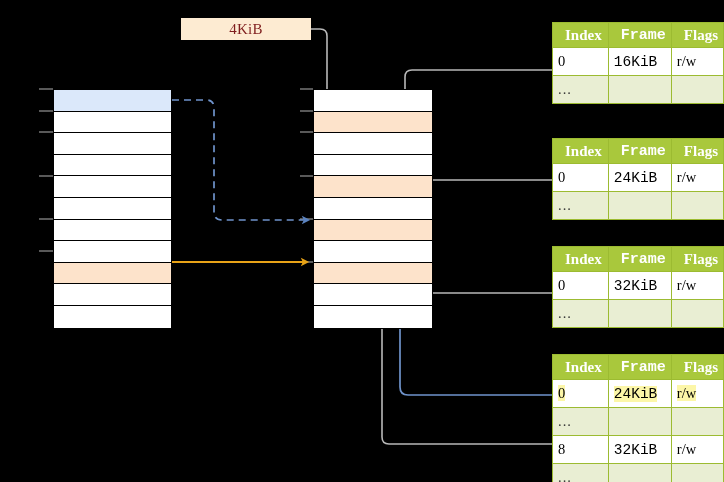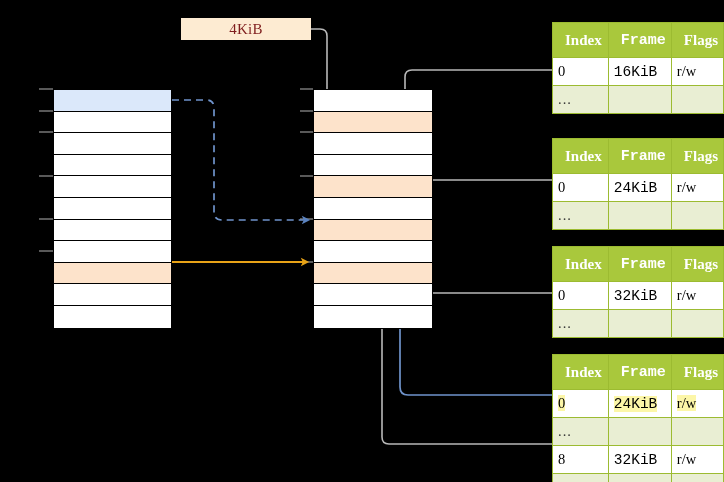--- a/index.html
+++ b/index.html
@@ -50,21 +50,21 @@
     padding: 2px 5px;
     text-align: left;
     white-space: nowrap;
     overflow: hidden;
   }
   .ptable th {
     background: #a9c83c;
     color: #ffffff;
     font-weight: bold;
     font-size: 15px;
-    height: 35px;
+    height: 25px;
     padding-left: 12px;
   }
   .ptable td { height: 28px; color: #000; }
   .ptable tr.ellipsis td { background: #e9eed3; color: #3a3a3a; letter-spacing: 1px; }
   .hl { background: #fcf6a8; }
 
   .c-index { width: 58px; }
   .c-frame { width: 58px; font-family: Liberation Mono, monospace; }
   .c-flags { width: 50px; }
 

